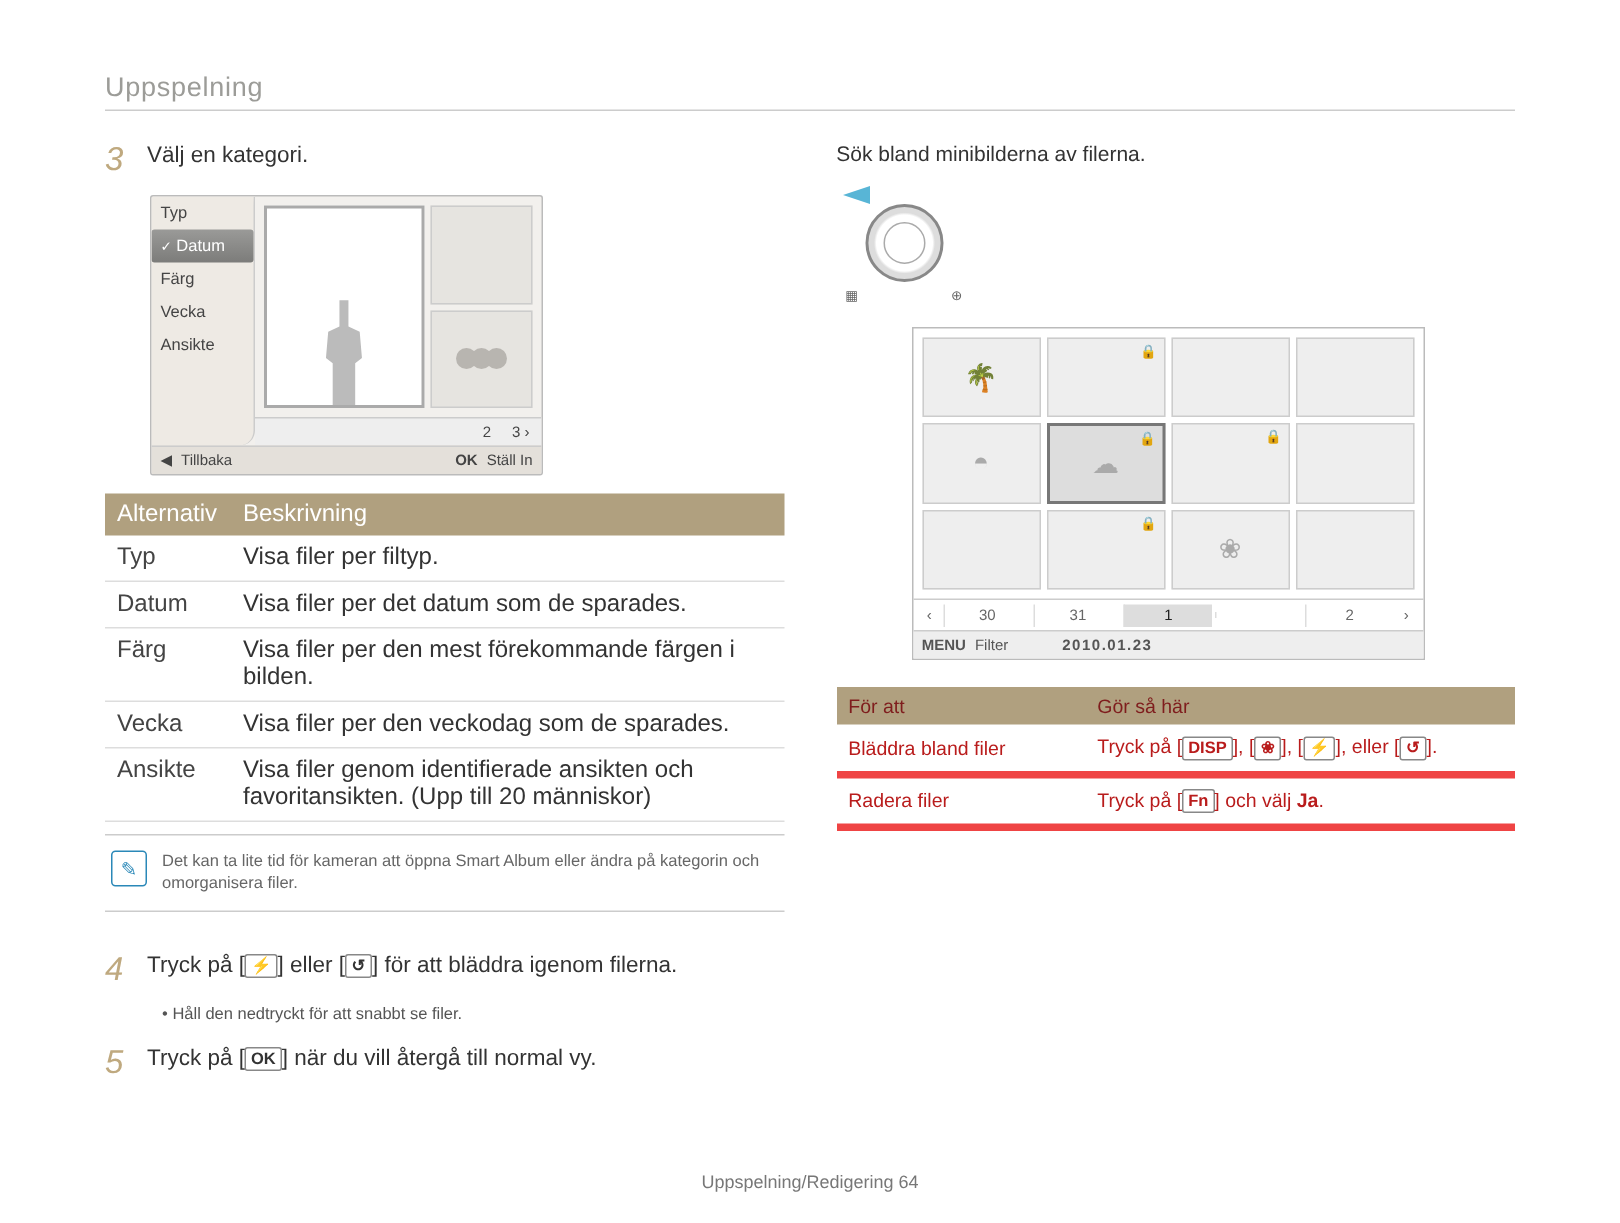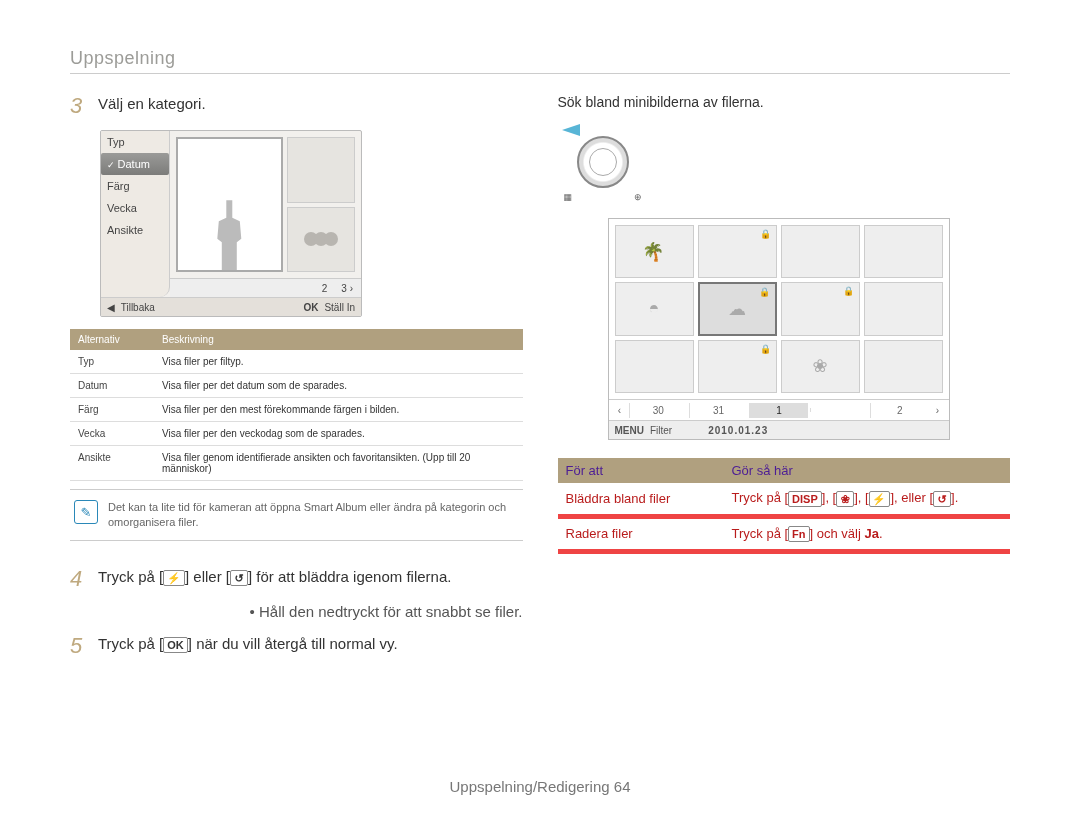--- a/index.html
+++ b/index.html
@@ -41,25 +41,24 @@
     color: #bfa97f;
     width: 16px;
     line-height: 1.1;
   }
   .step-text {
     font-size: 15px;
     color: #333;
     line-height: 1.35;
   }
   .bullet {
-    font-size: 15px;
+    font-size: 11px;
     color: #555;
     margin-left: 38px;
     margin-bottom: 14px;
-    text-align: right;
   }
 
   
   .screen1 {
     width: 260px;
     height: 185px;
     border: 1px solid #bbb;
     border-radius: 2px;
     background: #f2f0ed;
     margin: 8px 0 12px 30px;
@@ -168,21 +167,21 @@
   }
   .footer-ok {
     font-weight: bold;
     margin-left: auto;
   }
 
   
   table.info {
     width: 100%;
     border-collapse: collapse;
-    font-size: 10px;
+    font-size: 16px;
     margin-bottom: 0;
   }
   table.info th {
     background: #b0a07f;
     color: #fff;
     text-align: left;
     font-weight: normal;
     padding: 5px 8px;
   }
   table.info td {
@@ -384,41 +383,41 @@
     letter-spacing:1px;
   }
 
   table.action {
     width: 100%;
     border-collapse: collapse;
     font-size: 13px;
   }
   table.action th {
     background: #b0a07f;
-    color: #4c1d95;
+    color: #7f1d1d;
     text-align: left;
     font-weight: normal;
     padding: 5px 8px;
   }
   table.action td {
     padding: 7px 8px;
     border-bottom: 5px solid #ef4444;
     color: #b91c1c;
   }
   table.action td:first-child {
     width: 150px;
   }
 
   .page-foot {
     position: absolute;
     bottom: 20px;
     left: 0;
     right: 0;
     text-align: center;
-    font-size: 15px;
+    font-size: 12px;
     color: #777;
   }
 </style>
 </head>
 <body>
 
 <div class="page">
   <div class="section-title">Uppspelning</div>
 
   <div class="columns">

